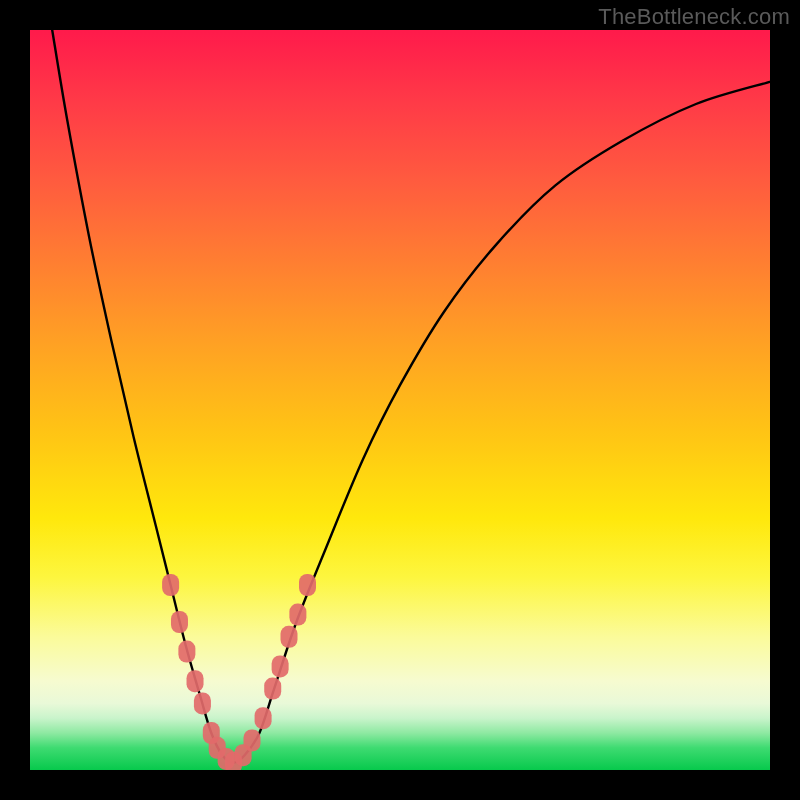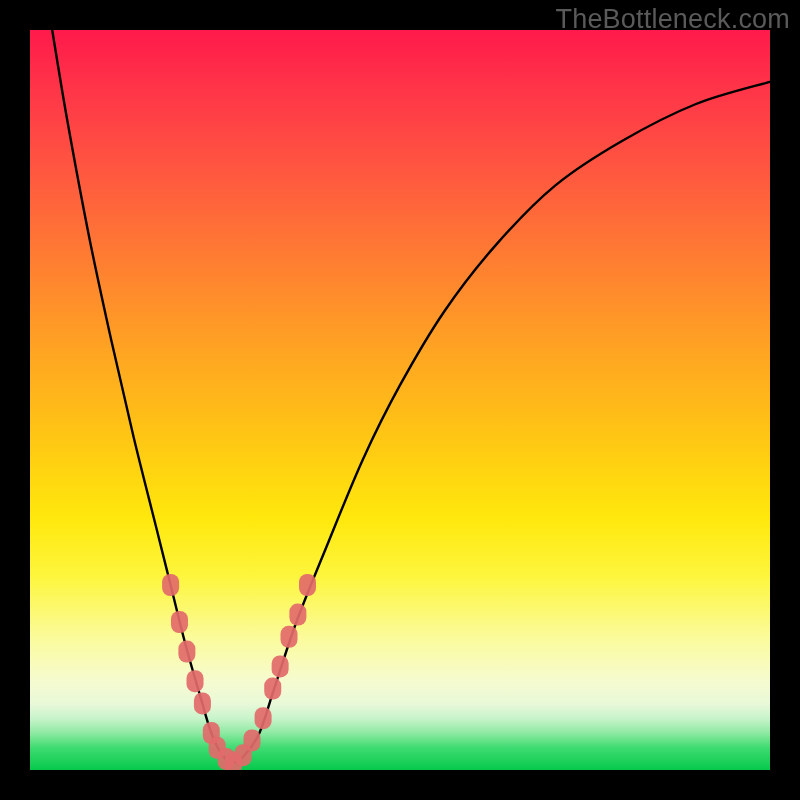--- a/index.html
+++ b/index.html
@@ -47,21 +47,21 @@
       #8ee9a2 95%,
       #3edb71 97%,
       #07c94c 100%
     );
   }
   .watermark {
     position: absolute;
     top: 4px;
     right: 10px;
     color: #5a5a5a;
-    font-size: 27px;
+    font-size: 22px;
     font-weight: 400;
     letter-spacing: 0.2px;
     user-select: none;
   }
   svg.curve {
     position: absolute;
     inset: 0;
     width: 740px;
     height: 740px;
   }

